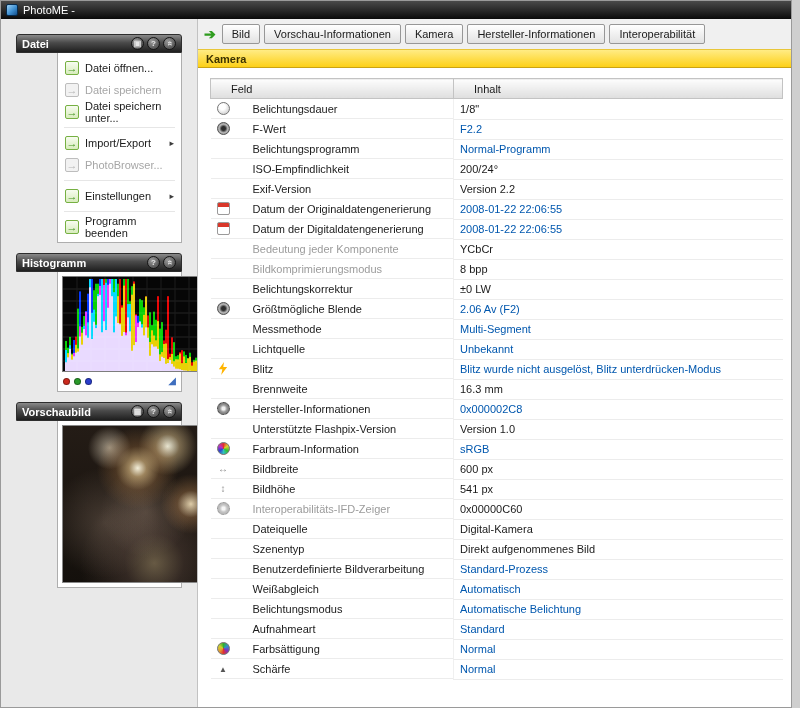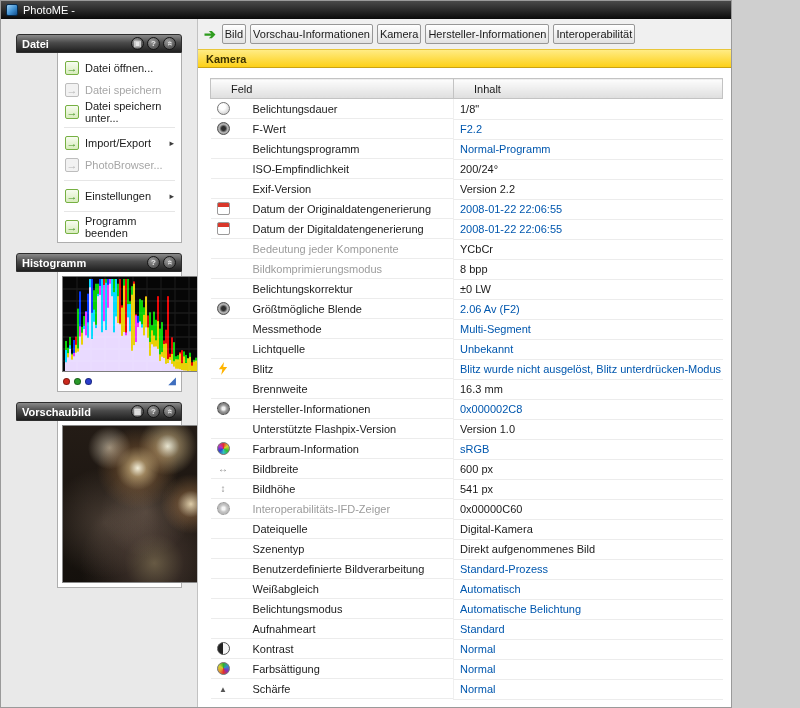--- a/index.html
+++ b/index.html
@@ -1,18 +1,18 @@
 <!DOCTYPE html>
 <html style="--link: #0057ae; --yellow: #fdd017;"><head>
 <meta charset="utf-8">
 <style>
   html,body{margin:0;padding:0;background:#cfcfcf;}
   *{box-sizing:border-box;}
   .window{
-    width:732px;height:708px;margin:0;background:#e9e9e9;
+    width:792px;height:708px;margin:0;background:#e9e9e9;
     font-family:"Liberation Sans", sans-serif;font-size:11px;color:#1a1a1a;
     display:flex;flex-direction:column;border:1px solid #9a9a9a;overflow:hidden;
   }
   
   .titlebar{
     height:18px;flex:0 0 18px;background:linear-gradient(#4a4a4a,#0a0a0a);
     color:#fff;display:flex;align-items:center;gap:5px;padding:0 5px;font-size:11px;
   }
   .app-icon{width:12px;height:12px;border-radius:2px;border:1px solid #062b4e;
     background:linear-gradient(135deg,#9ed2f5 0%,#3d8ed0 55%,#15508c 100%);}
@@ -71,21 +71,21 @@
       radial-gradient(circle at 50% 55%, rgba(185,160,140,.28) 0%, rgba(0,0,0,0) 38%),
       radial-gradient(circle at 25% 62%, rgba(150,128,112,.35) 0%, rgba(0,0,0,0) 35%),
       radial-gradient(circle at 55% 88%, rgba(255,225,170,.35) 0%, rgba(120,95,85,.3) 18%, rgba(0,0,0,0) 45%),
       linear-gradient(#241c16,#14100c);
   }
   
   .tabbar{flex:0 0 30px;display:flex;align-items:center;gap:4px;padding:0 6px;background:#f0f0f0;}
   .tab-arrow{color:#2f9c1f;font-weight:bold;font-size:14px;margin-right:2px;}
   .tab-arrow::before{content:"➔";}
   .tab{
-    height:20px;padding:2px 2px;font-family:inherit;font-size:11px;color:#1a1a1a;
+    height:20px;padding:2px 9px;font-family:inherit;font-size:11px;color:#1a1a1a;
     background:linear-gradient(#ffffff,#e2e2e2);border:1px solid #979797;border-radius:2px;cursor:default;
   }
   
   .section-bar{
     flex:0 0 19px;display:flex;align-items:center;padding:0 8px;font-weight:bold;color:#3c3200;
     background:linear-gradient(#ffec85, var(--yellow,#fdd017));
     border-top:1px solid #e8c63a;border-bottom:1px solid #caa312;
   }
   
   .content{flex:1;background:#fff;padding:10px 8px 8px 12px;overflow:hidden;}
@@ -641,27 +641,20 @@
               </tr>
               <tr>
                 <td class="field-cell">
                   <span class="row-icon i-none"></span>
                   <span class="field-text">Aufnahmeart</span>
                 </td>
                 <td class="value-cell link">Standard</td>
               </tr>
               <tr>
                 <td class="field-cell">
-                  <span class="row-icon i-contrast"></span>
-                  <span class="field-text">Kontrast</span>
-                </td>
-                <td class="value-cell link">Normal</td>
-              </tr>
-              <tr>
-                <td class="field-cell">
                   <span class="row-icon i-saturation"></span>
                   <span class="field-text">Farbsättigung</span>
                 </td>
                 <td class="value-cell link">Normal</td>
               </tr>
               <tr>
                 <td class="field-cell">
                   <span class="row-icon i-sharpness"></span>
                   <span class="field-text">Schärfe</span>
                 </td>

